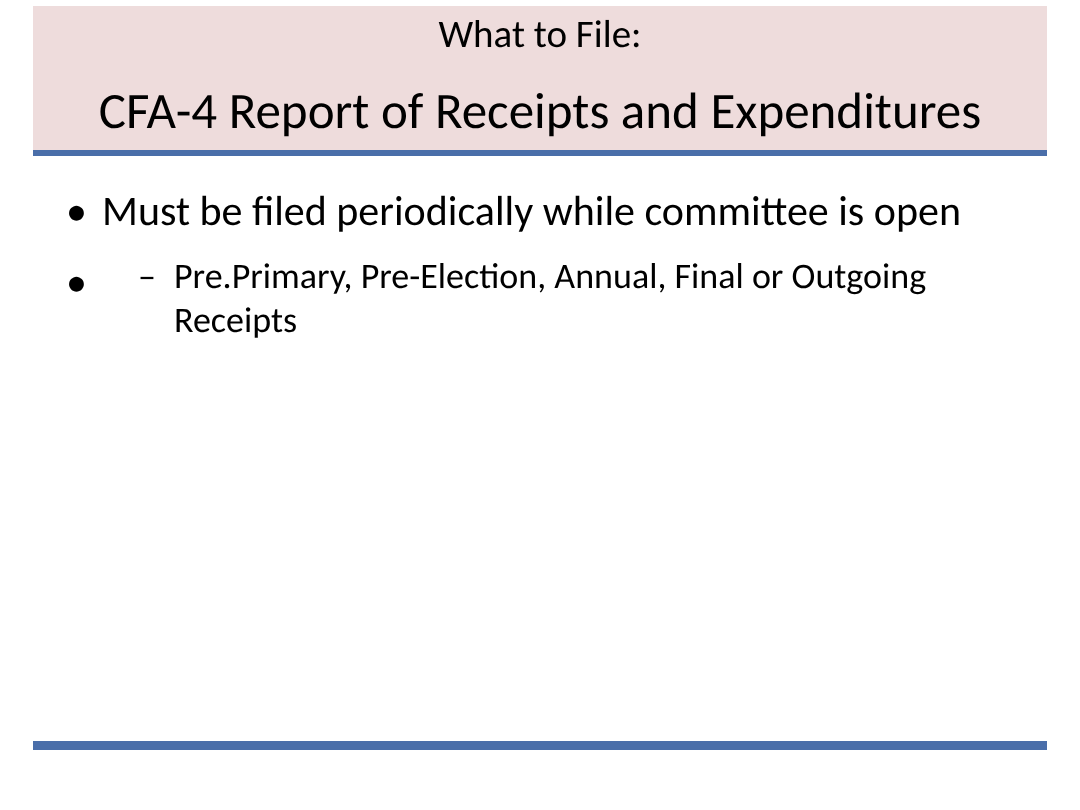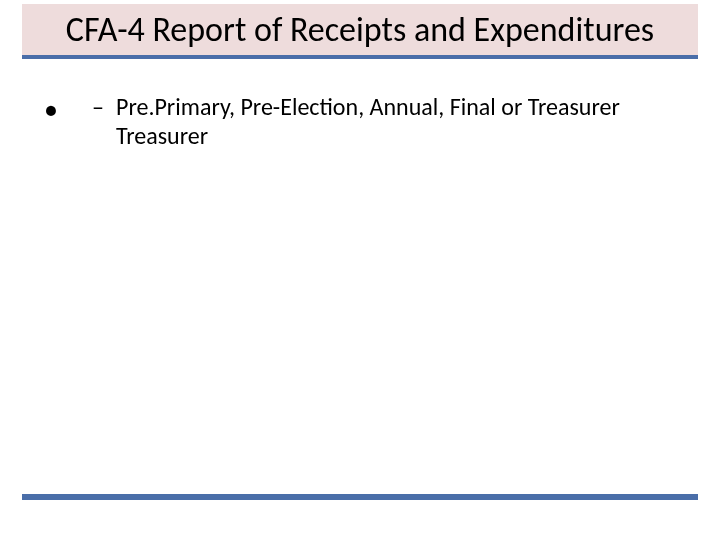--- a/index.html
+++ b/index.html
@@ -27,21 +27,21 @@
     text-align: center;
     font-size: 26px;
     line-height: 1.1;
     margin: 0;
     font-weight: 400;
   }
   .title-big {
     text-align: center;
     font-size: 34px;
     line-height: 1.15;
-    margin: 2px 0 0 0;
+    margin: 18px 0 0 0;
     font-weight: 400;
   }
   .body {
     padding: 20px 40px 0 40px;
   }
   ul.lvl1 {
     list-style: none;
     margin: 0;
     padding: 0;
     font-size: 28px;
@@ -86,27 +86,29 @@
     height: 6px;
     background: #4a6ea9;
   }
 </style>
 </head>
 <body>
 
 <div class="slide">
 
   <div class="title-band">
+    <p class="title-small">What to File:</p>
     <p class="title-big">CFA-4 Report of Receipts and Expenditures</p>
   </div>
 
   <div class="body">
     <ul class="lvl1">
+      <li>Must be filed periodically while committee is open</li>
       <li>
         <ul class="lvl2">
-          <li>Pre.Primary, Pre-Election, Annual, Final or Treasurer Treasurer</li>
+          <li>Pre.Primary, Pre-Election, Annual, Final or Outgoing Receipts</li>
         </ul>
       </li>
     </ul>
   </div>
 
   <div class="bottom-rule"></div>
 </div>
 
 </body></html>

